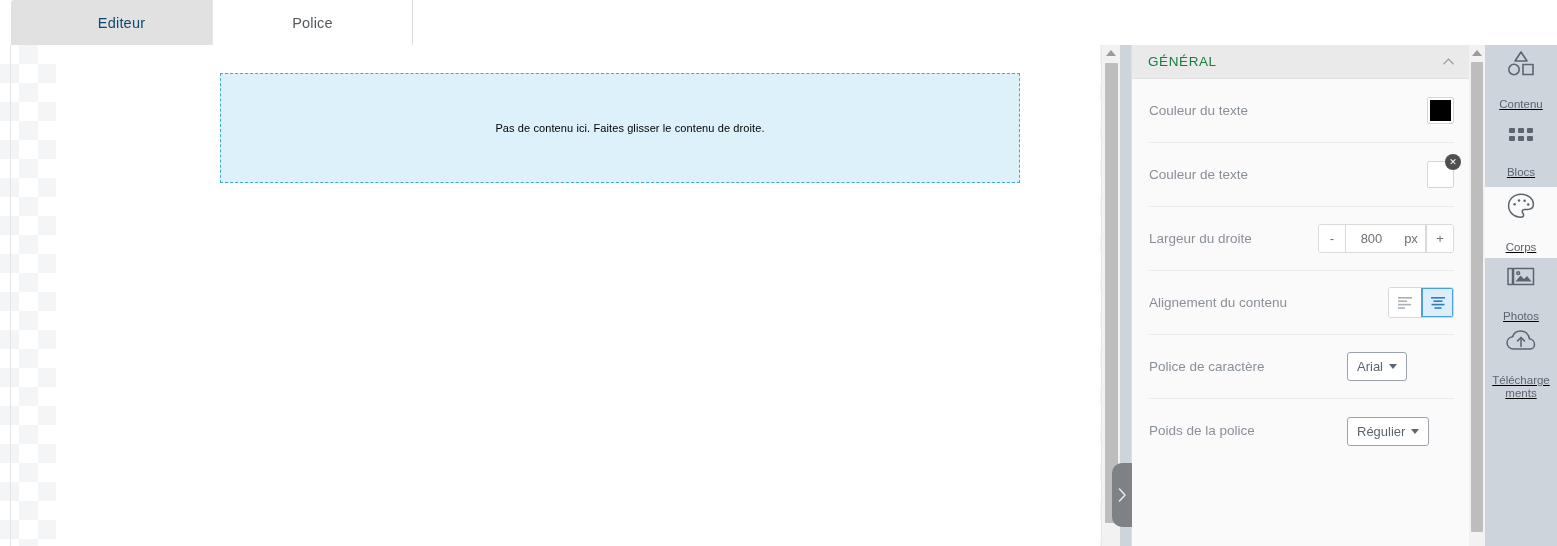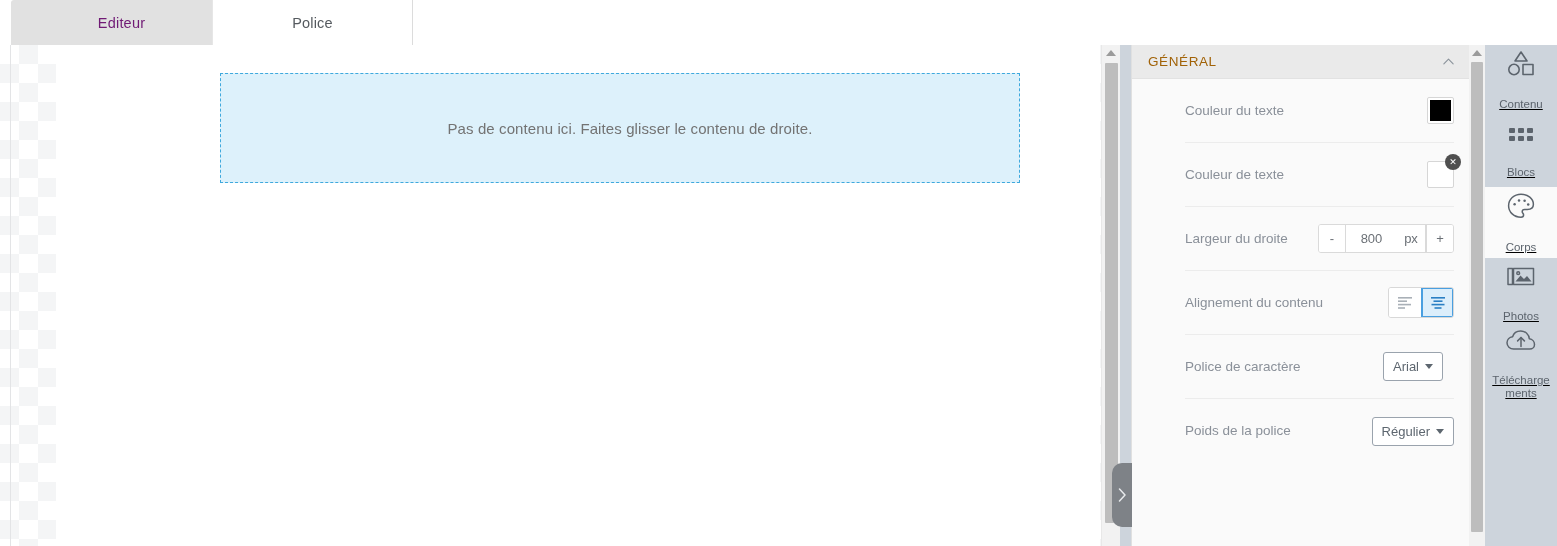--- a/index.html
+++ b/index.html
@@ -39,21 +39,21 @@
     color: #555a5f;
     box-sizing: border-box;
     letter-spacing: .2px;
     cursor: pointer;
     user-select: none;
   }
   .tab-editeur {
     left: 11px;
     width: 221px;
     background: #e1e1e1;
-    color: #701a75;
+    color: #0c4a6e;
     border-radius: 3px 3px 0 0;
   }
   .tab-texte {
     left: 212px;
     width: 201px;
     background: #ffffff;
     border-left: 1px solid #e6e6e6;
     border-right: 1px solid #dcdcdc;
   }
 
@@ -105,22 +105,22 @@
     width: 800px;
     height: 110px;
     background: #ddf1fb;
     border: 1px dashed #3fa9dd;
     box-sizing: border-box;
     display: flex;
     align-items: center;
     justify-content: center;
   }
   .dropzone-text {
-    font-size: 15px;
-    color: #737373;
+    font-size: 11px;
+    color: #000000;
     letter-spacing: .1px;
     padding-left: 20px;
   }
 
   
   .canvas-scroll {
     position: absolute;
     left: 1101px; top: 0;
     width: 19px; height: 501px;
     background: #f2f2f2;
@@ -182,31 +182,30 @@
     background: #eaeaea;
     border-bottom: 1px solid #e2e2e2;
     display: flex;
     align-items: center;
     padding: 0 14px 0 16px;
     box-sizing: border-box;
     cursor: pointer;
   }
   .panel-header-title {
     font-size: 13.5px;
-    color: #a16207;
+    color: #15803d;
     letter-spacing: .6px;
     flex: 1;
   }
   .chevron-up {
     width: 13px; height: 13px;
   }
 
   .panel-body {
     padding: 0 15px 0 17px;
-    margin-left: 36px;
   }
   .row {
     position: relative;
     display: flex;
     align-items: center;
     min-height: 64px;
     border-bottom: 1px solid #ececec;
     box-sizing: border-box;
   }
   .row:last-child { border-bottom: none; }

